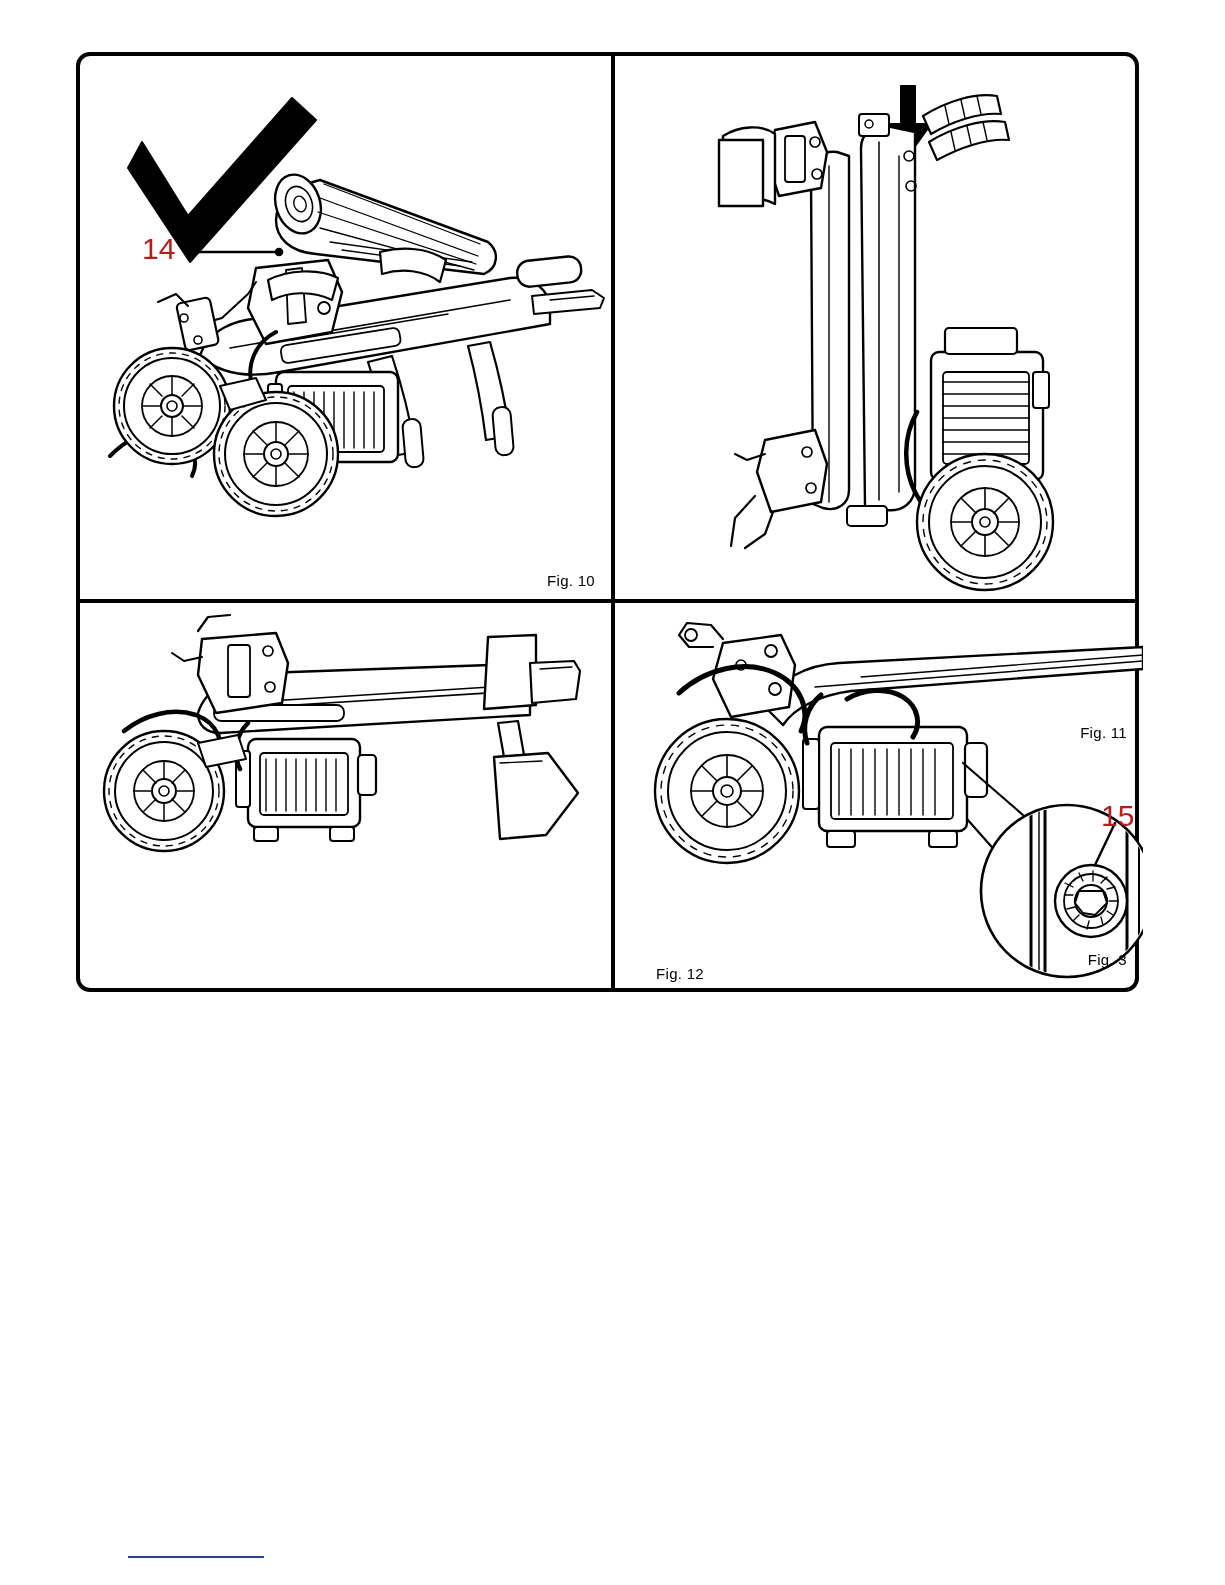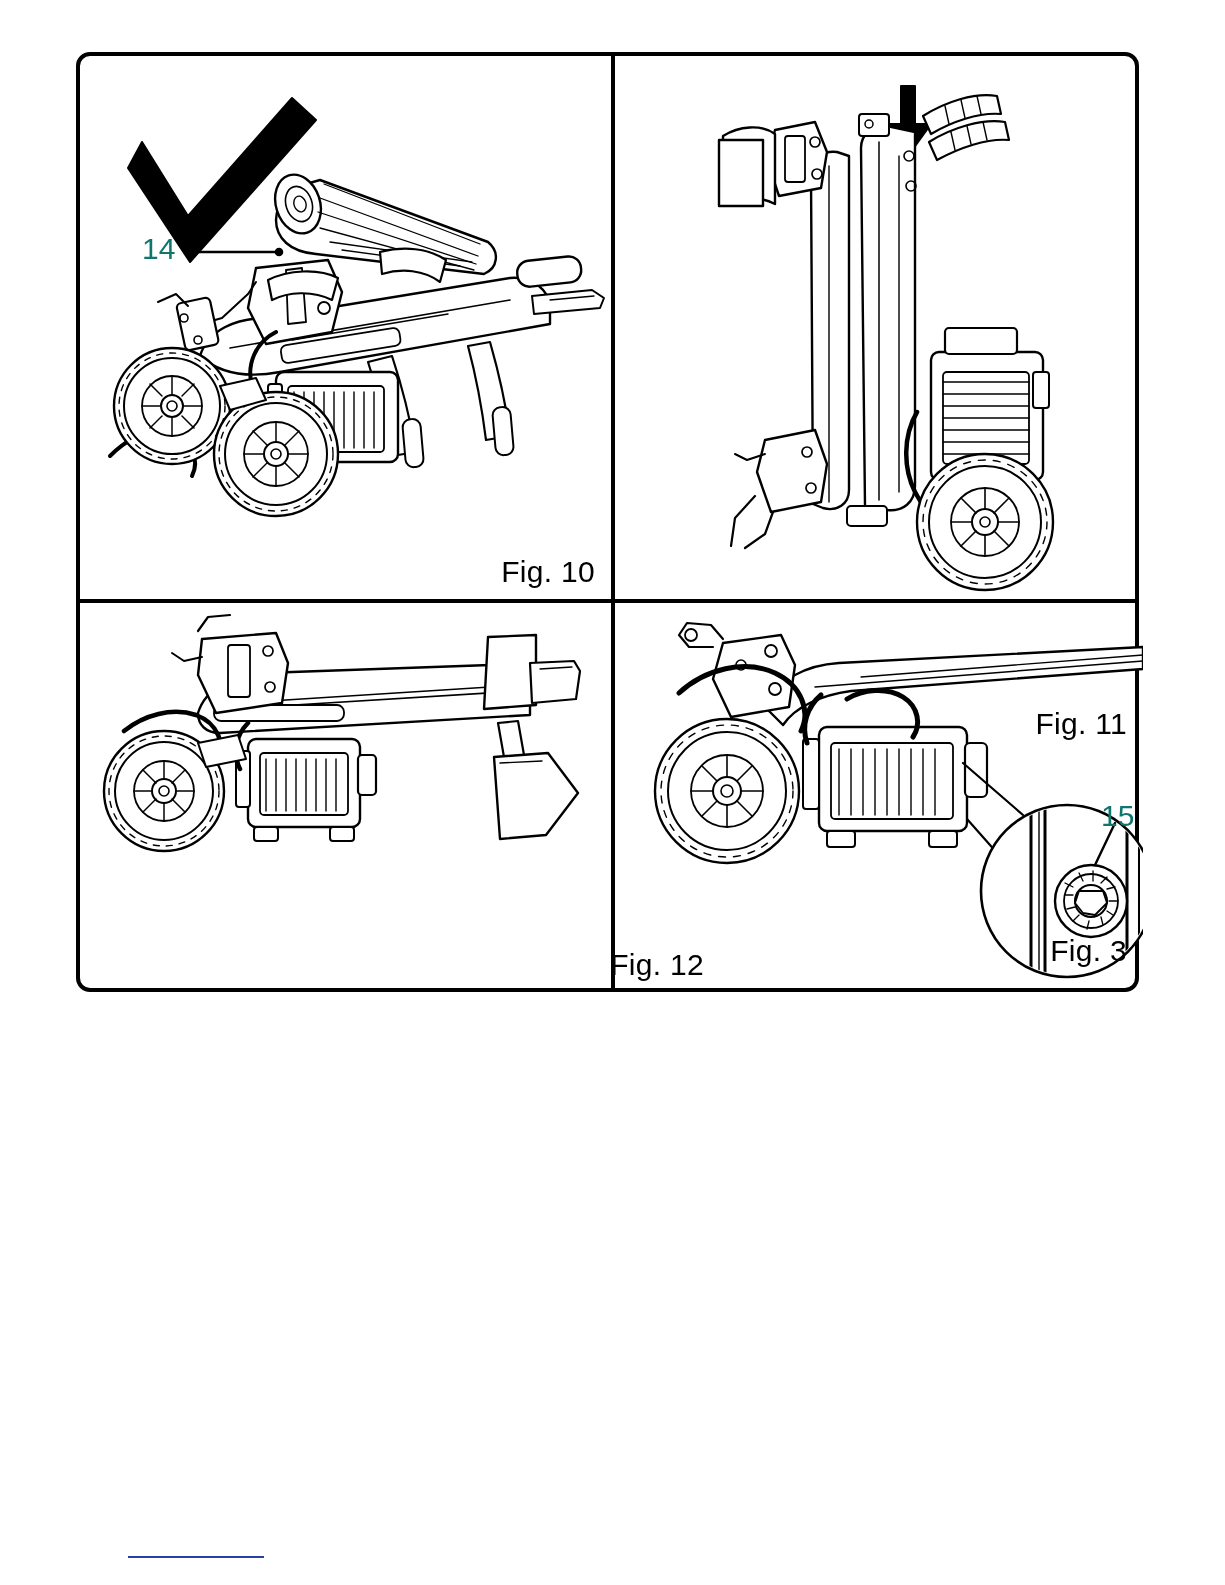--- a/index.html
+++ b/index.html
@@ -54,34 +54,34 @@
     position: absolute;
     box-sizing: border-box;
   }
   .cell-tl { left: 0;     top: 0;     width: 531px; height: 543px; }
   .cell-tr { left: 535px; top: 0;     width: 528px; height: 695px; }
   .cell-bl { left: 0;     top: 547px; width: 640px; height: 389px; }
   .cell-br { left: 535px; top: 547px; width: 528px; height: 375px; }
 
   .fig-label {
     position: absolute;
-    font-size: 30px;
+    font-size: 15px;
     color: #000;
     letter-spacing: 0.3px;
     white-space: nowrap;
   }
   .lbl-tl { right: 16px; bottom: 10px; }
   .lbl-tr { right: 16px; bottom: 10px; }
   .lbl-bl { right: 16px; bottom: 10px; }
   .lbl-br { right: 16px; bottom: 10px; }
 
   .callout {
     position: absolute;
     font-size: 30px;
-    color: #0f766e;
+    color: #b91c1c;
     white-space: nowrap;
   }
   .callout-14 { left: 62px; top: 176px; }
   .callout-15 { left: 486px; top: 196px; }
 
   svg { display: block; }
   .art { position: absolute; left: 0; top: 0; }
 
   .footer-line {
     position: absolute;

